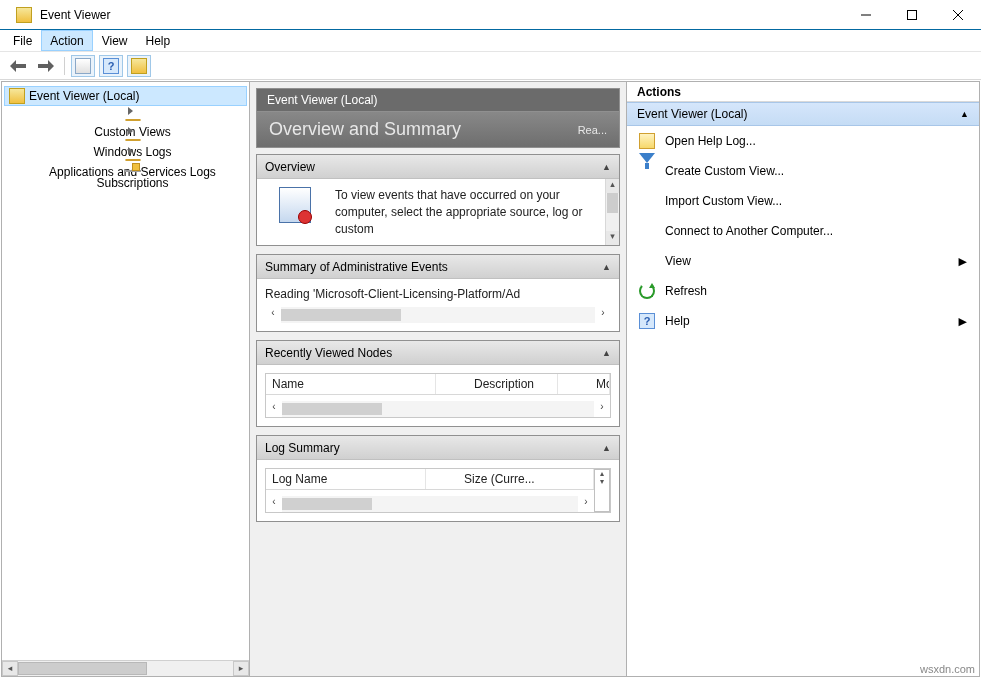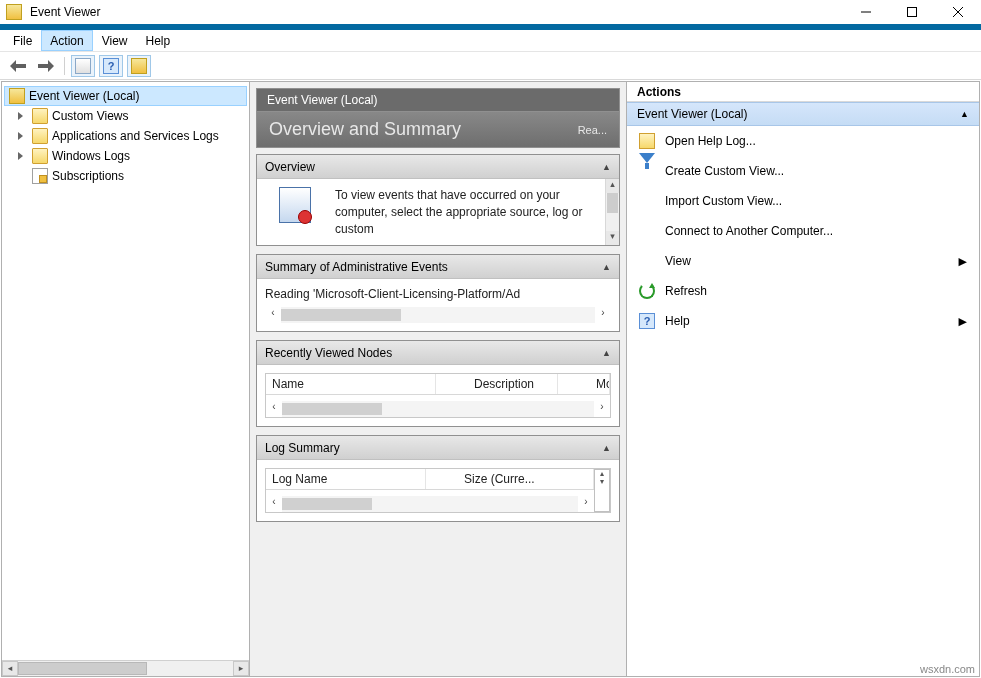--- a/index.html
+++ b/index.html
@@ -1,19 +1,19 @@
 <!DOCTYPE html>
 <html><head>
 <meta charset="utf-8">
 <style>
 * { box-sizing: border-box; margin: 0; padding: 0; }
 body { font-family: "Segoe UI", Tahoma, sans-serif; font-size: 12px; background: #fff; color: #000; width: 981px; height: 678px; overflow: hidden; position: relative; }
 
 
-.titlebar { height: 30px; display: flex; align-items: center; border-bottom: 6px solid #0369a1; padding-left: 6px; }
+.titlebar { height: 30px; display: flex; align-items: center; border-bottom: 1px solid #0369a1; padding-left: 16px; }
 .titlebar .app-icon { width: 16px; height: 16px; margin-right: 8px; background: linear-gradient(#f6e79b,#f0c040); border: 1px solid #c0a020; display: inline-block; }
 .titlebar .title { flex: 1; font-size: 12px; }
 .win-btns { display: flex; height: 100%; }
 .win-btn { width: 46px; height: 100%; display: flex; align-items: center; justify-content: center; font-size: 14px; font-family: sans-serif; }
 
 
 .menubar { height: 22px; display: flex; align-items: stretch; padding-left: 4px; border-bottom: 1px solid #e5e5e5; }
 .menu-item { padding: 3px 9px; font-size: 12px; display: flex; align-items: center; }
 .menu-item.selected { background: #cce8ff; border: 1px solid #99d1ff; padding: 2px 8px; }
 
@@ -32,21 +32,21 @@
 .main { display: flex; height: calc(100% - 82px); border: 1px solid #b0b0b0; margin: 1px; }
 .panel { height: 100%; overflow: hidden; display: flex; flex-direction: column; }
 .panel.left { width: 248px; border-right: 1px solid #b0b0b0; }
 .panel.center { flex: 1; background: #f0f0f0; border-right: 1px solid #b0b0b0; padding: 6px; }
 .panel.right { width: 352px; }
 
 
 .tree { flex: 1; padding: 4px 2px; overflow: hidden; }
 .tree-node { display: flex; align-items: center; height: 20px; padding-left: 4px; gap: 4px; white-space: nowrap; }
 .tree-node.root { background: #cce8ff; border: 1px solid #99d1ff; }
-.tree-node.child { padding-left: 14px; }
+.tree-node.child { padding-left: 14px; flex-direction: column; }
 .expander { width: 10px; height: 10px; display: inline-block; }
 .expander::before { content: ""; display: block; width: 0; height: 0; border-top: 4px solid transparent; border-bottom: 4px solid transparent; border-left: 5px solid #666; margin-top: 1px; }
 .tree-ico { width: 16px; height: 16px; }
 .tree-ico.root { background: linear-gradient(#f6e79b,#f0c040); border: 1px solid #c0a020; }
 .tree-ico.folder { background: linear-gradient(#fff3c0,#f6d86b); border: 1px solid #d0a030; border-radius: 1px; }
 .tree-ico.sub { background: #fff; border: 1px solid #a0a0a0; position: relative; }
 .tree-ico.sub::after { content: ""; position: absolute; width: 6px; height: 6px; background: #f0c040; border: 1px solid #c09020; bottom: 0; right: 0; }
 .hscroll { height: 16px; background: #f0f0f0; border-top: 1px solid #d0d0d0; display: flex; }
 .hscroll .lbtn, .hscroll .rbtn { width: 16px; background: #e8e8e8; border: 1px solid #c8c8c8; font-size: 9px; text-align: center; line-height: 12px; color: #555; }
 .hscroll .track { flex: 1; position: relative; }
@@ -157,26 +157,26 @@
         <span>Event Viewer (Local)</span>
       </div>
       <div class="tree-node child">
         <span class="expander"></span>
         <span class="tree-ico folder"></span>
         <span>Custom Views</span>
       </div>
       <div class="tree-node child">
         <span class="expander"></span>
         <span class="tree-ico folder"></span>
-        <span>Applications and Services Logs</span>
+        <span>Windows Logs</span>
       </div>
       <div class="tree-node child">
         <span class="expander"></span>
         <span class="tree-ico folder"></span>
-        <span>Windows Logs</span>
+        <span>Applications and Services Logs</span>
       </div>
       <div class="tree-node child">
         <span style="width:10px"></span>
         <span class="tree-ico sub"></span>
         <span>Subscriptions</span>
       </div>
     </div>
     <div class="hscroll">
       <div class="lbtn">◂</div>
       <div class="track">

